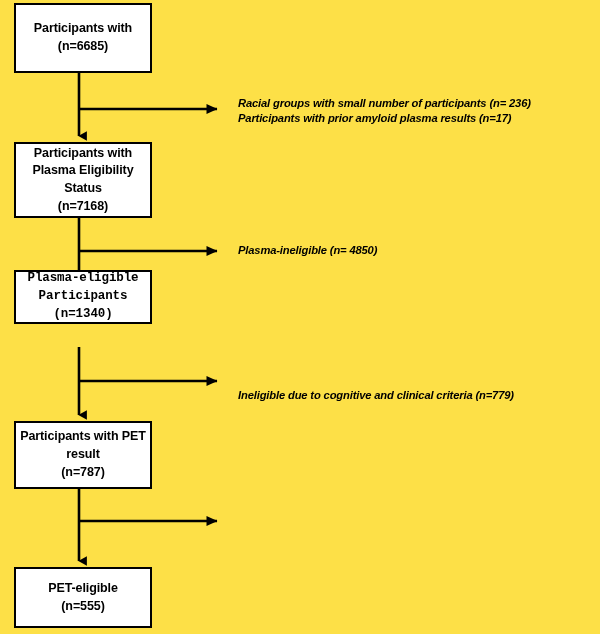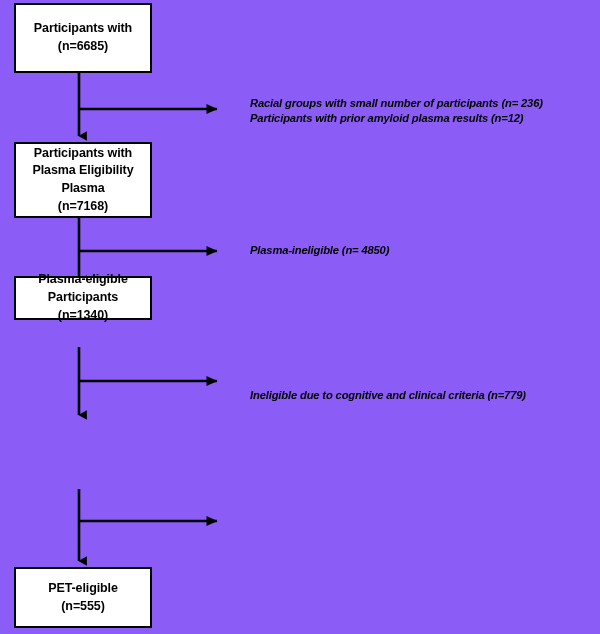--- a/index.html
+++ b/index.html
@@ -11,21 +11,21 @@
     width: 600px;
     height: 634px;
     font-family: "Liberation Sans", sans-serif;
     color: #000000;
     overflow: hidden;
   }
   #flowchart {
     position: relative;
     width: 600px;
     height: 634px;
-    background: #8b5cf6;
+    background: #fde047;
   }
   #flow-svg {
     position: absolute;
     top: 0;
     left: 0;
     width: 600px;
     height: 634px;
     display: block;
   }
   .node-box {
@@ -51,21 +51,20 @@
     position: absolute;
     font-size: 11.2px;
     font-weight: bold;
     font-style: italic;
     line-height: 1.38;
     letter-spacing: -0.15px;
     white-space: nowrap;
   }
   .exclusion-line {
     display: block;
-    margin-left: 12px;
   }
 </style>
 </head>
 <body>
 
 <div id="flowchart">
 
   <svg id="flow-svg" viewBox="0 0 600 634" xmlns="http://www.w3.org/2000/svg">
     <defs>
       <marker id="arrowDown" markerWidth="10" markerHeight="10" refX="5" refY="8.5" orient="auto" markerUnits="userSpaceOnUse">
@@ -97,39 +96,44 @@
   </svg>
 
   <div class="node-box" style="left:14px; top:3px; width:138px; height:70px;">
     <span class="node-line">Participants with</span>
     <span class="node-line">(n=6685)</span>
   </div>
 
   <div class="node-box" style="left:14px; top:142px; width:138px; height:76px;">
     <span class="node-line">Participants with</span>
     <span class="node-line">Plasma Eligibility</span>
-    <span class="node-line">Plasma</span>
+    <span class="node-line">Status</span>
     <span class="node-line">(n=7168)</span>
   </div>
 
-  <div class="node-box" style="left:14px; top:276px; width:138px; height:44px;">
+  <div class="node-box" style="left:14px; top:270px; width:138px; height:54px;font-family:Liberation Mono, monospace;">
     <span class="node-line">Plasma-eligible</span>
     <span class="node-line">Participants</span>
     <span class="node-line">(n=1340)</span>
   </div>
 
+  <div class="node-box" style="left:14px; top:421px; width:138px; height:68px;">
+    <span class="node-line">Participants with PET</span>
+    <span class="node-line">result</span>
+    <span class="node-line">(n=787)</span>
+  </div>
 
   <div class="node-box" style="left:14px; top:567px; width:138px; height:61px;">
     <span class="node-line">PET-eligible</span>
     <span class="node-line">(n=555)</span>
   </div>
 
   <div class="exclusion" style="left:238px; top:96px;">
     <span class="exclusion-line">Racial groups with small number of participants (n= 236)</span>
-    <span class="exclusion-line">Participants with prior amyloid plasma results (n=12)</span>
+    <span class="exclusion-line">Participants with prior amyloid plasma results (n=17)</span>
   </div>
 
   <div class="exclusion" style="left:238px; top:243px;">
     <span class="exclusion-line">Plasma-ineligible (n= 4850)</span>
   </div>
 
   <div class="exclusion" style="left:238px; top:388px;">
     <span class="exclusion-line">Ineligible due to cognitive and clinical criteria (n=779)</span>
   </div>
 

